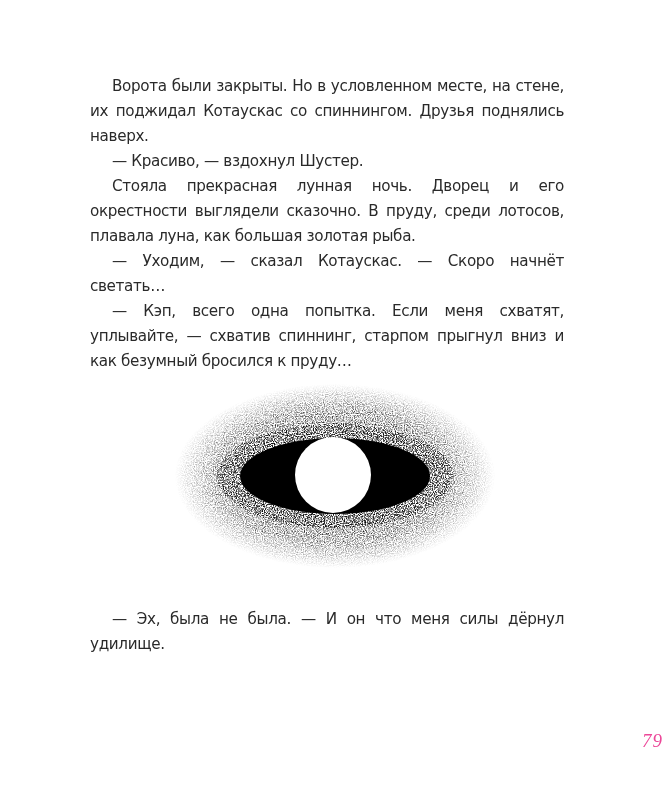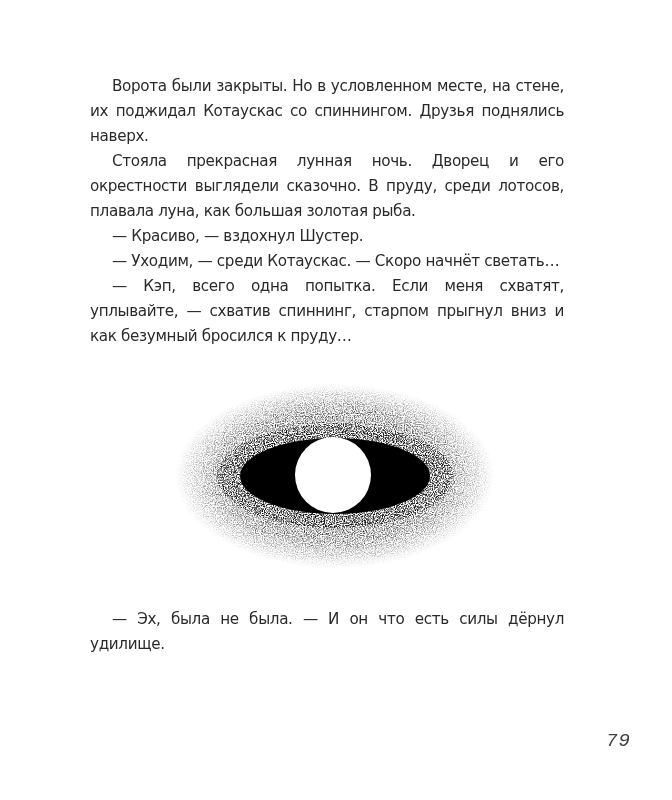--- a/index.html
+++ b/index.html
@@ -9,35 +9,35 @@
     position: absolute; left: 90px; width: 474px;
     font-family: "DejaVu Sans", sans-serif; font-size: 15.2px; line-height: 25px;
     color: #2a2a2a; letter-spacing: -0.35px;
   }
   .text-block p { margin: 0; text-align: justify; text-align-last: left; hyphens: manual; }
   .text-block p.ind { text-indent: 22px; }
   .block-1 { top: 74px; }
   .block-2 { top: 607px; }
   .illustration { position: absolute; left: 170px; top: 370px; width: 330px; height: 210px; }
   .page-number {
-    position: absolute; left: 606px; top: 730px;
-    font-family: Liberation Mono, monospace; font-style: italic; font-size: 19px;
-    color: #404040; letter-spacing: 1px;
+    position: absolute; left: 642px; top: 730px;
+    font-family: Liberation Serif, serif; font-style: italic; font-size: 19px;
+    color: #ec4899; letter-spacing: 1px;
   }
 </style>
 </head>
 <body>
 
 <div class="page">
 
   <div class="text-block block-1">
     <p class="ind">Ворота были закрыты. Но в условленном месте, на стене, их поджидал Котаускас со спиннингом. Друзья поднялись наверх.</p>
+    <p class="ind">— Красиво, — вздохнул Шустер.</p>
     <p class="ind">Стояла прекрасная лунная ночь. Дворец и его окрестности выглядели сказочно. В пруду, среди лотосов, плавала луна, как большая золотая рыба.</p>
-    <p class="ind">— Красиво, — вздохнул Шустер.</p>
-    <p class="ind">— Уходим, — среди Котаускас. — Скоро начнёт светать…</p>
+    <p class="ind">— Уходим, — сказал Котаускас. — Скоро начнёт светать…</p>
     <p class="ind">— Кэп, всего одна попытка. Если меня схватят, уплывайте, — схватив спиннинг, старпом прыгнул вниз и как безумный бро­сился к пруду…</p>
   </div>
 
   <div class="illustration">
     <svg width="330" height="210" viewBox="0 0 330 210" xmlns="http://www.w3.org/2000/svg">
       <defs>
         <radialGradient id="haze" cx="50%" cy="50%" r="50%">
           <stop offset="0%" stop-color="#000" stop-opacity="1"></stop>
           <stop offset="55%" stop-color="#000" stop-opacity="0.97"></stop>
           <stop offset="75%" stop-color="#111" stop-opacity="0.75"></stop>
@@ -51,17 +51,17 @@
         </filter>
       </defs>
       <ellipse cx="165" cy="106" rx="160" ry="92" fill="url(#haze)" filter="url(#grain)"></ellipse>
       <ellipse cx="165" cy="106" rx="118" ry="52" fill="#000" opacity="0.9" filter="url(#grain)"></ellipse>
       <ellipse cx="165" cy="106" rx="95" ry="38" fill="#000"></ellipse>
       <circle cx="163" cy="105" r="38" fill="#ffffff"></circle>
     </svg>
   </div>
 
   <div class="text-block block-2">
-    <p class="ind">— Эх, была не была. — И он что есть силы дёрнул удилище.</p>
+    <p class="ind">— Эх, была не была. — И он что меня силы дёрнул удилище.</p>
   </div>
 
   <div class="page-number">79</div>
 </div>
 
 </body></html>

